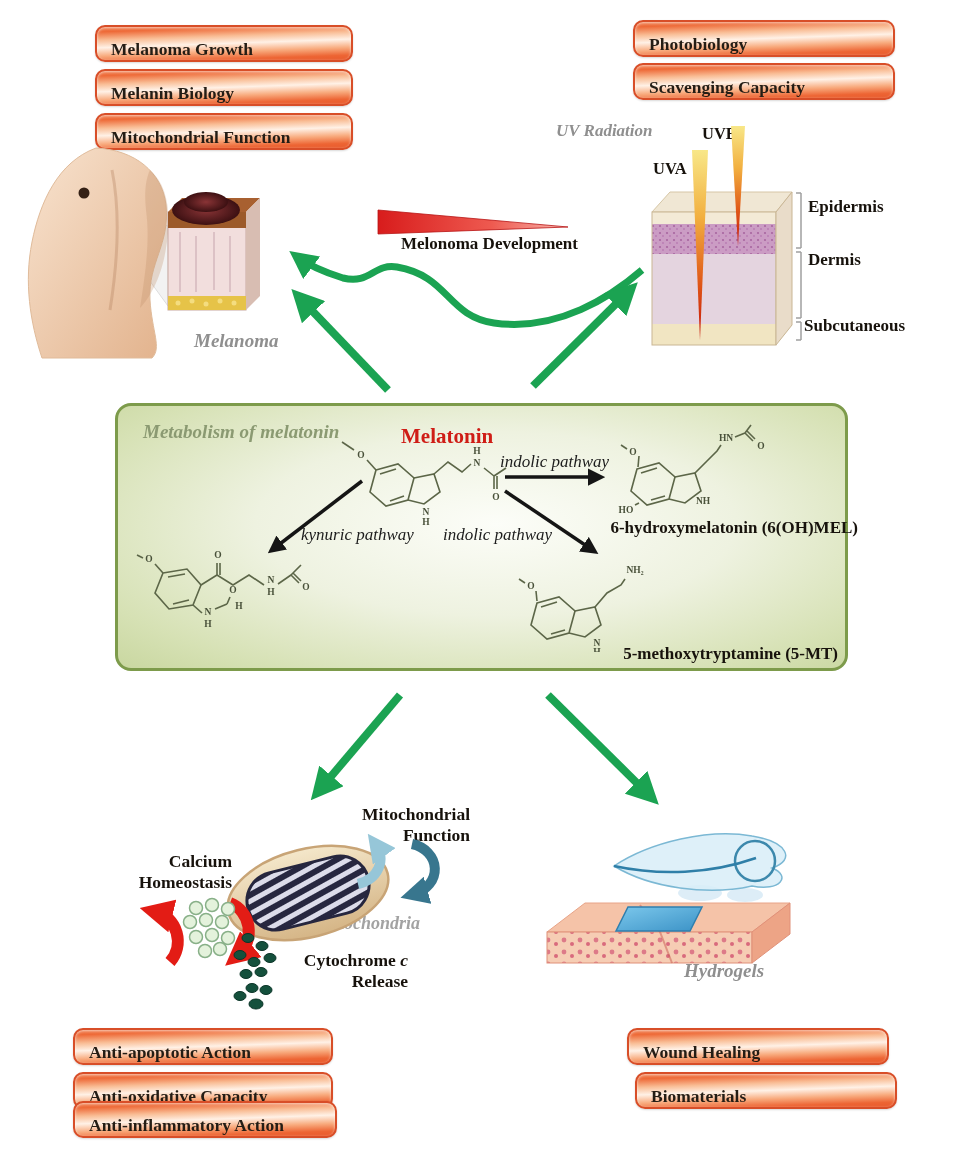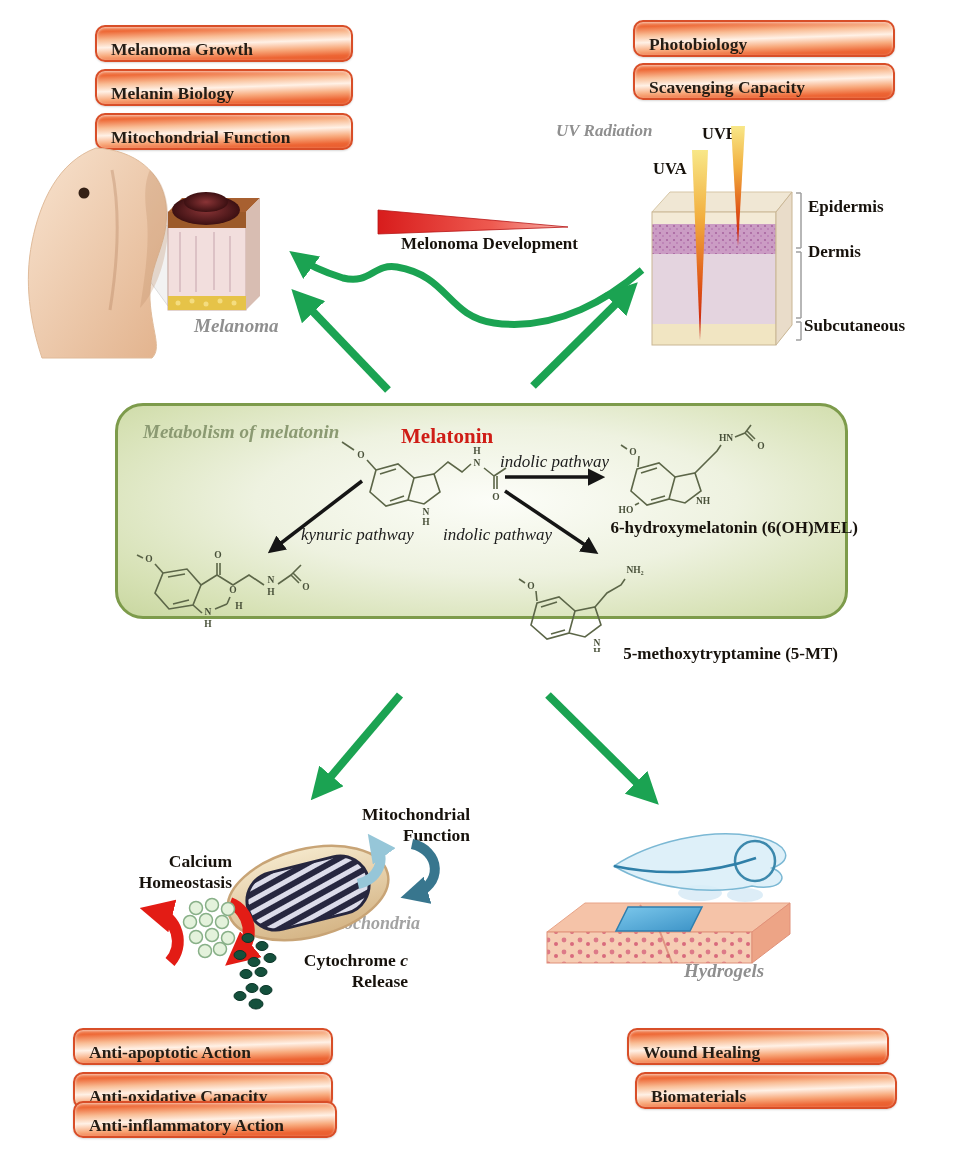--- a/index.html
+++ b/index.html
@@ -7,22 +7,22 @@
           font-family:"Liberation Serif", serif;}
   .abs{position:absolute;text-align:right;}
   .lbl{font-weight:bold;color:#17120c;}
   .grayit{font-style:italic;font-weight:bold;color:#8f8f8f;}
   .center{text-align:right;}
   .pill{position:absolute;height:37px;border-radius:10px;border:2px solid #d84e28;
         background:linear-gradient(178deg,#ef7a48 0%,#ee6a38 12%,#f9bd95 32%,#fff1e6 50%,#f8ab7e 70%,#ed6534 88%,#e85a2c 100%);
         box-shadow:inset 0 1px 3px rgba(255,255,255,.65), 0 1px 2px rgba(0,0,0,.15);
         display:flex;align-items:flex-end;padding-left:14px;box-sizing:border-box;
         font-weight:bold;font-size:17.5px;color:#241d15;}
-  .greenbox{position:absolute;left:115px;top:403px;width:733px;height:216px;
-        border:3px solid #7d9b4b;border-radius:28px;box-sizing:border-box;
+  .greenbox{position:absolute;left:115px;top:403px;width:733px;height:268px;
+        border:3px solid #7d9b4b;border-radius:16px;box-sizing:border-box;
         background:radial-gradient(ellipse at 52% 45%, #fcfdf8 0%, #eef2e0 45%, #d6e1b4 82%, #c9d7a0 100%);}
   .pathway{font-style:italic;font-weight:normal;color:#1c1c1c;font-size:17px;white-space:nowrap;}
   .product{font-weight:bold;color:#17120c;font-size:17px;}
   sup{font-size:11px;}
   i{font-style:italic;}
   svg text{font-family:"Liberation Serif",serif;font-weight:bold;fill:#49513a;font-size:9.5px;}
   .molsvg{position:absolute;}
   .overlay{position:absolute;left:0;top:0;pointer-events:none;}
 </style>
 </head>
@@ -45,24 +45,24 @@
     </div>
   <div class="pill" style="left:633px;top:63px;width:262px">
       <span>Scavenging Capacity</span>
     </div>
 
   <div class="abs grayit" style="left:556px;top:121px;font-size:17px">UV Radiation</div>
   <div class="abs lbl" style="left:702px;top:124px;font-size:16.5px">UVB</div>
   <div class="abs lbl" style="left:653px;top:159px;font-size:16.5px">UVA</div>
 
   <div class="abs lbl" style="left:808px;top:197px;font-size:17px">Epidermis</div>
-  <div class="abs lbl" style="left:808px;top:242px;font-size:17px">Dermis</div>
+  <div class="abs lbl" style="left:808px;top:250px;font-size:17px">Dermis</div>
   <div class="abs lbl" style="left:804px;top:316px;font-size:17px">Subcutaneous</div>
 
-  <div class="abs grayit" style="left:194px;top:315px;font-size:19px">Melanoma</div>
+  <div class="abs grayit" style="left:194px;top:330px;font-size:19px">Melanoma</div>
   <div class="abs lbl center" style="left:366px;top:234px;width:212px;font-size:17px">Melonoma Development</div>
 
   <div class="greenbox">
     <div class="abs grayit" style="left:25px;top:15px;font-size:19px;color:#8b9a72">Metabolism of melatonin</div>
     <div class="abs" style="left:283px;top:18px;font-size:21px;font-weight:bold;color:#cf1d16">Melatonin</div>
 
     <div class="abs pathway" style="left:382px;top:46px">indolic pathway</div>
     <div class="abs pathway" style="left:183px;top:119px">kynuric pathway</div>
     <div class="abs pathway" style="left:325px;top:119px">indolic pathway</div>
 

